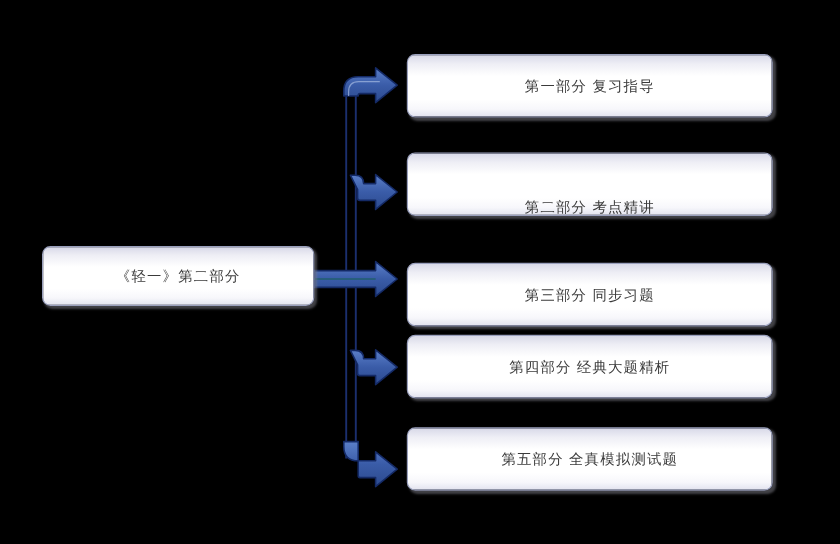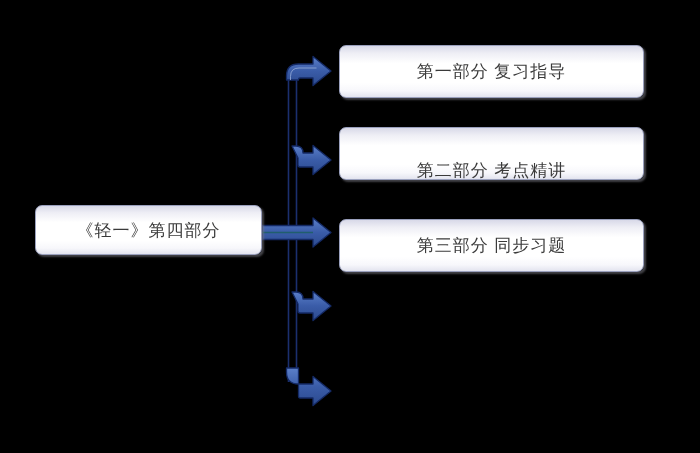--- a/index.html
+++ b/index.html
@@ -25,21 +25,21 @@
     background: linear-gradient(180deg, #d8d9e8 0%, #eeeef5 14%, #ffffff 34%, #ffffff 72%, #f7f7fb 88%, #e3e4ef 100%);
     border: 1px solid #9aa0bd;
     border-radius: 7px;
     display: flex;
     align-items: center;
     justify-content: center;
     box-shadow: 2px 2px 2px rgba(120,120,130,0.55);
   }
   .node .label {
     color: #3a3a3a;
-    font-size: 17px;
+    font-size: 12px;
     letter-spacing: 1px;
     white-space: nowrap;
     line-height: 1;
     font-weight: 400;
   }
 
   #root-node {
     left: 35px;
     top: 205px;
     width: 227px;
@@ -155,26 +155,32 @@
                L 331 391
                L 313 405.5
                L 313 398
                L 300 398
                Q 298.5 398 298.5 396.5
                L 298.5 368 Z" fill="url(#arrowGrad)" stroke="#142a66" stroke-width="1.3" stroke-linejoin="round"></path>
     </g>
   </svg>
 
   <div class="node" id="root-node">
-    <span class="label">《轻一》第四部分</span>
+    <span class="label">《轻一》第二部分</span>
   </div>
 
   <div class="node child-node" id="child-0">
     <span class="label">第一部分 复习指导</span>
   </div>
   <div class="node child-node" id="child-1">
     <span class="label">第二部分 考点精讲</span>
   </div>
   <div class="node child-node" id="child-2">
     <span class="label">第三部分 同步习题</span>
   </div>
+  <div class="node child-node" id="child-3">
+    <span class="label">第四部分 经典大题精析</span>
+  </div>
+  <div class="node child-node" id="child-4">
+    <span class="label">第五部分 全真模拟测试题</span>
+  </div>
 
 </div>
 
 </body></html>

